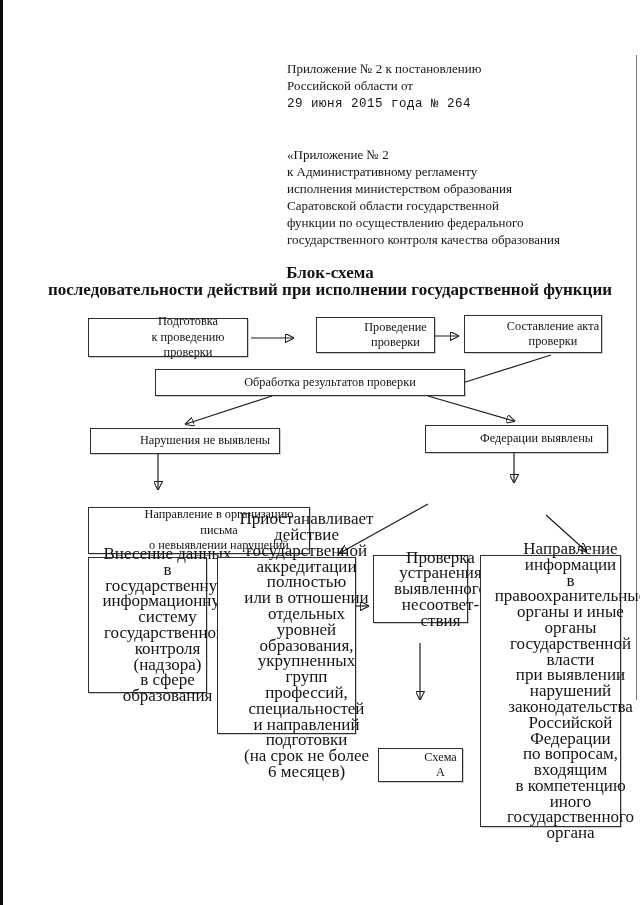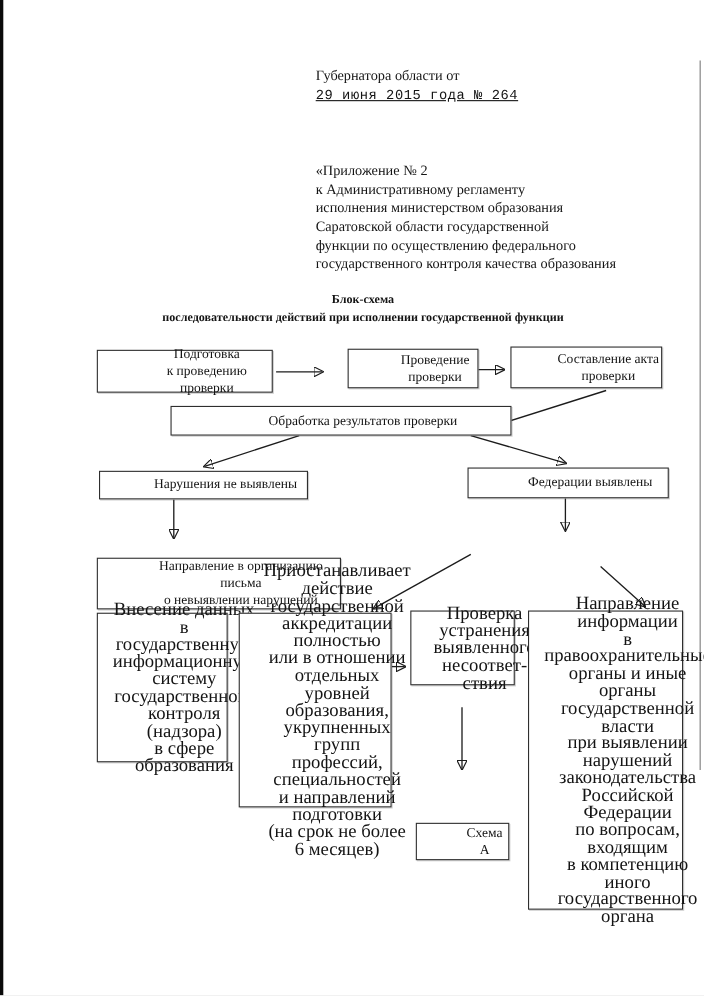--- a/index.html
+++ b/index.html
@@ -5,44 +5,45 @@
   html,body { margin:0; padding:0; background:#e8e8e8; }
   .page {
     position:relative; width:640px; height:905px; background:#ffffff;
     overflow:hidden; font-family:"Liberation Serif", serif; color:#141414;
   }
   .pre { white-space:pre-line; }
   .left-border { position:absolute; left:0; top:0; width:3px; height:905px; background:#0a0a0a; }
   .right-border { position:absolute; left:636px; top:55px; width:1px; height:645px; background:#7a7a7a; }
   .hdr { position:absolute; font-size:13px; line-height:17px; }
   .hdr1 { left:287px; top:60px; width:345px; }
-  .hdr1 .mono { font-family:"Liberation Mono", monospace; font-size:12.5px; margin-top:2px; letter-spacing:0.5px;text-decoration:underline; }
+  .hdr1 .mono { font-family:"Liberation Mono", monospace; font-size:12.5px; margin-top:2px; letter-spacing:0.5px; }
   .hdr2 { left:287px; top:146px; width:345px; }
   .title { position:absolute; left:20px; top:264px; width:620px; text-align:center;
-           font-weight:bold; font-size:11px; line-height:17px; }
+           font-weight:bold; font-size:17px; line-height:17px; }
   .fbox {
     position:absolute; box-sizing:border-box; border:1px solid #2e2e2e; background:#fff;
     display:flex; align-items:center; justify-content:center; text-align:center;
     box-shadow:1px 1px 0 rgba(60,60,60,.25);
     padding-left:40px;
   }
   .f12 { font-size:12.3px; line-height:15.5px; }
   .f11 { font-size:17px; line-height:15.8px; }
   svg.arrows { position:absolute; left:0; top:0; width:640px; height:905px; pointer-events:none; }
   svg.arrows line, svg.arrows path { stroke:#1c1c1c; stroke-width:1.2; fill:none; }
 </style>
 </head>
 <body>
 
 <div class="page">
   <div class="left-border"></div>
   <div class="right-border"></div>
 
   <div class="hdr hdr1">
-    <div>Губернатора области от</div>
+    <div>Приложение № 2 к постановлению</div>
+    <div>Российской области от</div>
     <div class="mono">29 июня 2015 года № 264</div>
   </div>
 
   <div class="hdr hdr2 pre">«Приложение № 2
 к Административному регламенту
 исполнения министерством образования
 Саратовской области государственной
 функции по осуществлению федерального
 государственного контроля качества образования</div>
 

